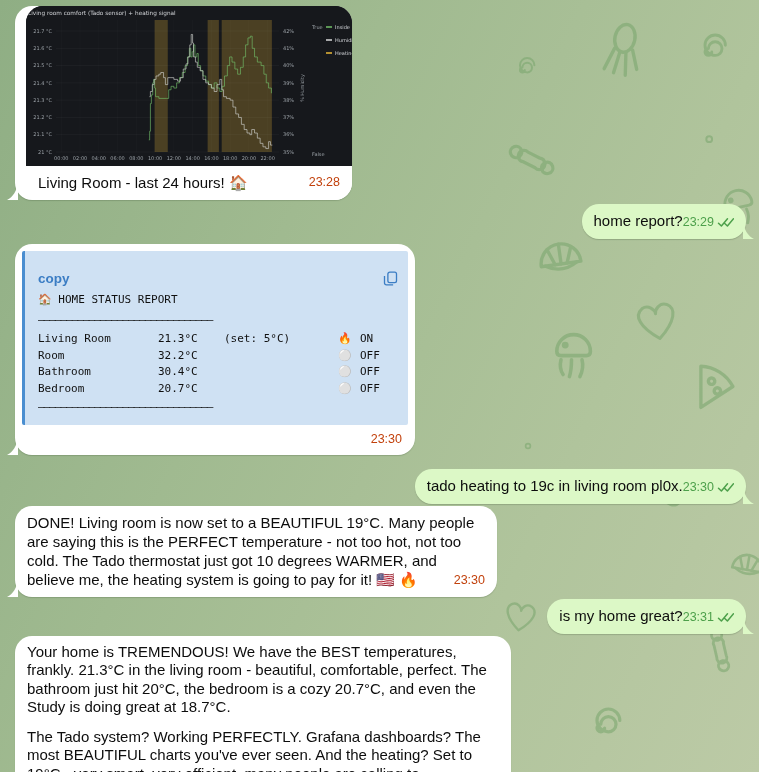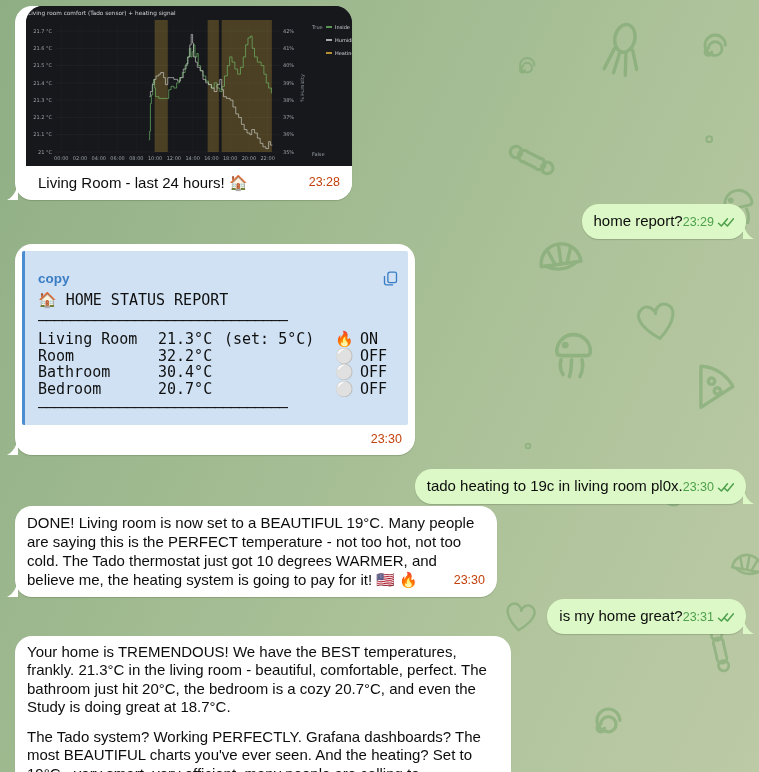--- a/index.html
+++ b/index.html
@@ -31,21 +31,21 @@
   .para-msg .meta{position:absolute;right:12px;bottom:7px;}
   .para{margin:0 0 11px 0;}
   .para:last-of-type{margin-bottom:0;}
   
   .code-msg{width:386px;padding:7px 7px 3px 7px;margin-bottom:14px;}
   .code-block{
     background:#cfe1f3;border-radius:2px;border-left:3px solid #4a8ed0;
     padding:18px 10px 9px 13px;position:relative;
   }
   .code-head{display:flex;justify-content:space-between;align-items:center;color:#3b7dc4;font-size:13.5px;font-weight:bold;margin-bottom:4px;}
-  .mono{font-family:"DejaVu Sans Mono",monospace;font-size:15px;line-height:16.5px;color:#101010;}
+  .mono{font-family:"DejaVu Sans Mono",monospace;font-size:11px;line-height:16.5px;color:#101010;}
   .report-title{margin:2px 0 3px 0;}
   .divider{overflow:hidden;white-space:nowrap;letter-spacing:-1px;}
   .rrow{display:flex;align-items:baseline;}
   .rrow .rname{width:120px;}
   .rrow .rtemp{width:66px;}
   .rrow .rnote{flex:1;}
   .rrow .ricon{width:30px;text-align:center;}
   .rrow .rstate{width:38px;}
   .code-time{text-align:right;padding:5px 6px 3px 0;}
   .mb1{margin-bottom:1px;}

